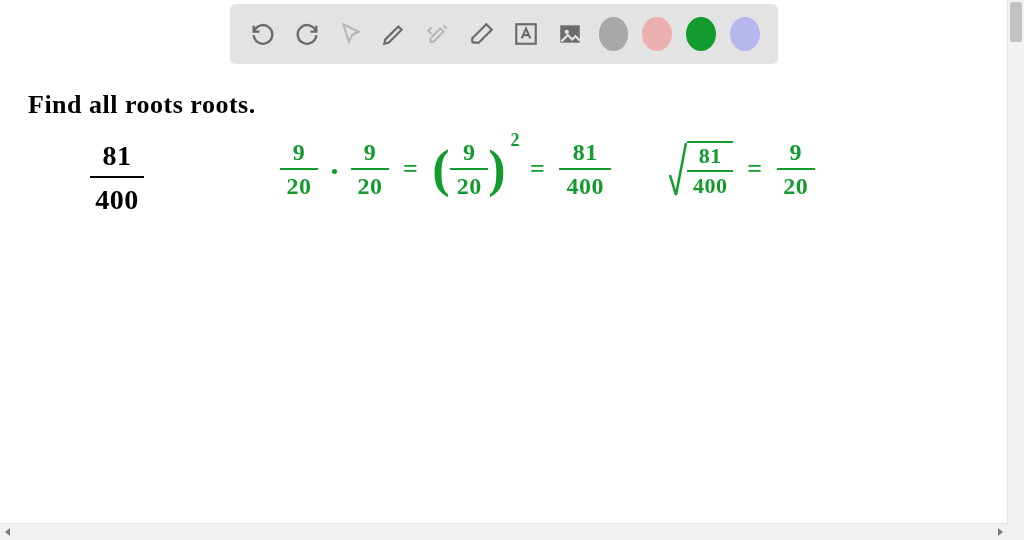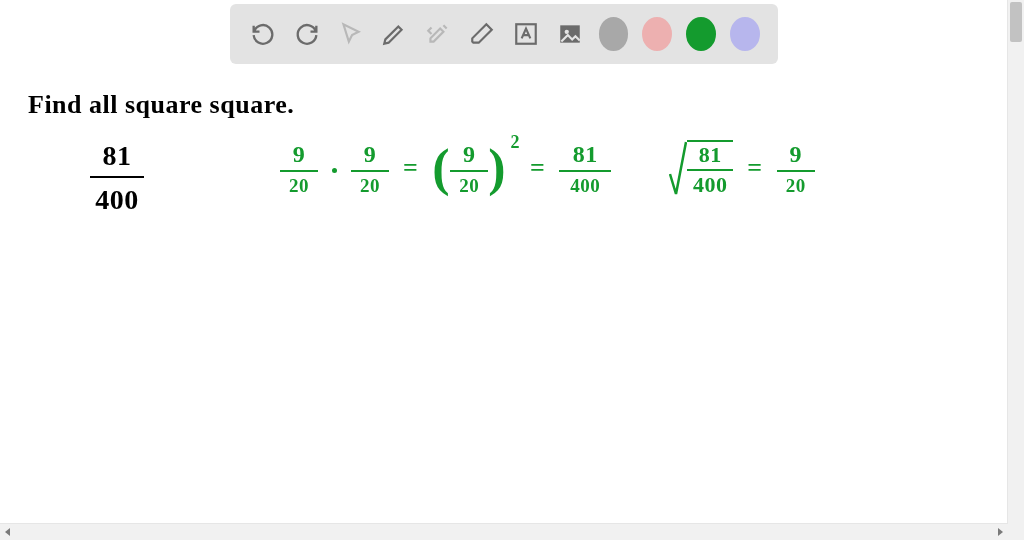--- a/index.html
+++ b/index.html
@@ -129,21 +129,21 @@
     font-size: 26px;
     gap: 8px;
   }
   .frac {
     display: inline-flex;
     flex-direction: column;
     align-items: center;
     line-height: 1;
   }
   .frac .n { font-size: 24px; }
-  .frac .d { font-size: 19px; }
+  .frac .d { font-size: 24px; }
   .frac .fb {
     width: 38px;
     border-top: 2.5px solid #149b2e;
     margin: 4px 0;
   }
   .frac.w .fb { width: 52px; }
   .dot {
     width: 5px; height: 5px;
     background: #149b2e;
     border-radius: 50%;
@@ -241,21 +241,21 @@
           <circle cx="9" cy="10" r="2" fill="#e3e3e3" stroke="none"></circle>
           <path d="M4 19l6-6 4 4 3-3 4 4" stroke="#e3e3e3"></path>
         </svg>
     </div>
     <div class="swatch gray"></div>
     <div class="swatch pink"></div>
     <div class="swatch green"></div>
     <div class="swatch purple"></div>
   </div>
 
-  <div class="hand black title">Find all square square.</div>
+  <div class="hand black title">Find all roots roots.</div>
 
   <div class="hand black bfrac">
     <span class="num">81</span>
     <span class="bar"></span>
     <span class="den">400</span>
   </div>
 
   <div class="hand green gmath">
 
     <span class="frac">

